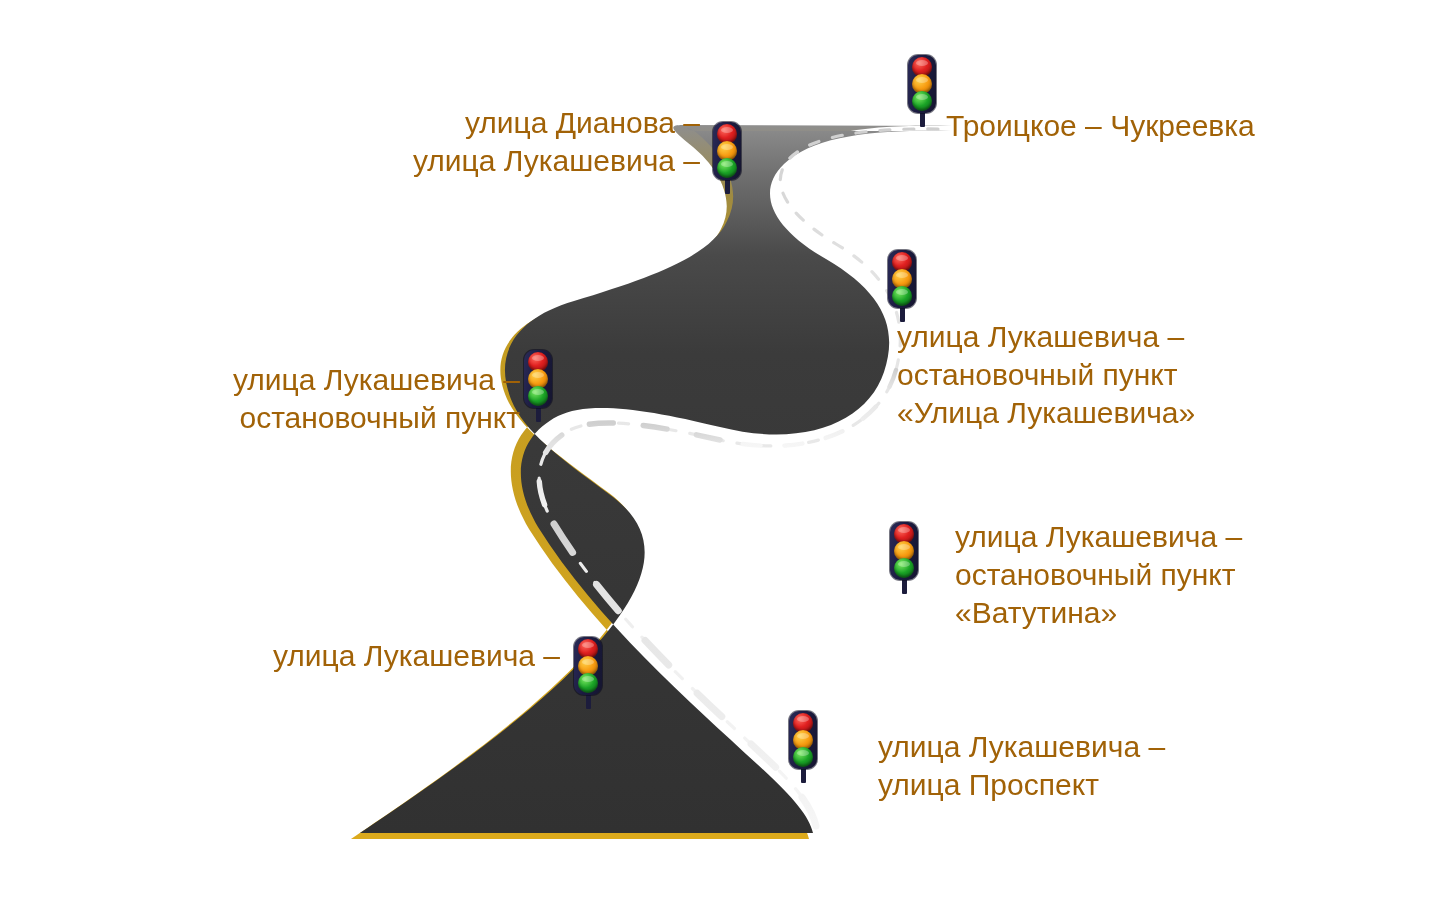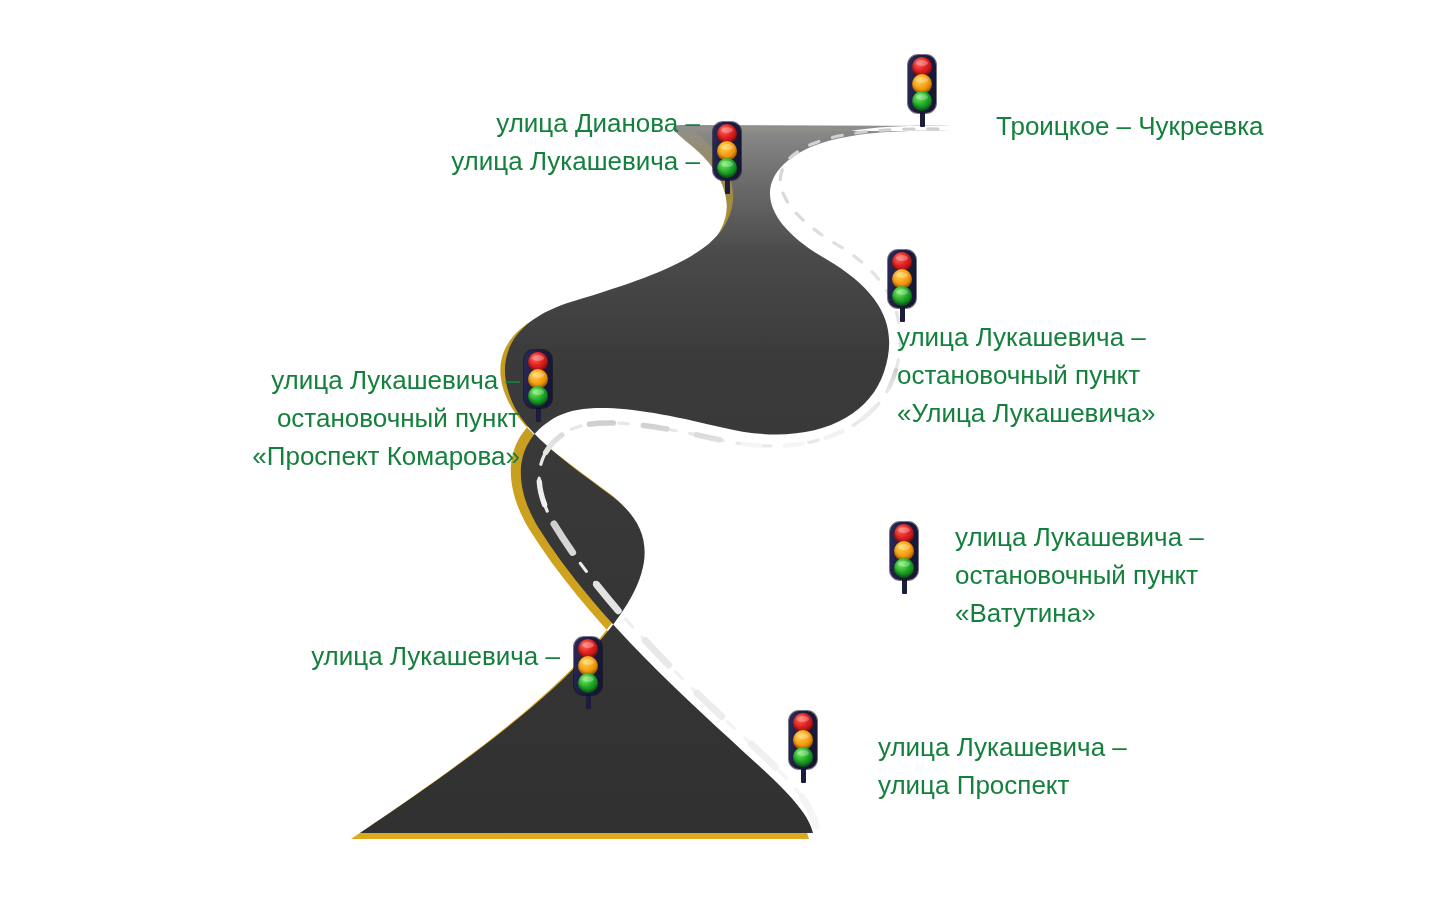--- a/index.html
+++ b/index.html
@@ -12,22 +12,22 @@
     position:relative;
   }
   #stage{position:absolute;left:0;top:0;width:1440px;height:900px;}
 
   
   #road-svg{position:absolute;left:0;top:0;width:1440px;height:900px;}
 
   
   .label{
     position:absolute;
-    color:#15803d;
-    font-size:26px;
+    color:#a16207;
+    font-size:30px;
     line-height:38px;
     white-space:nowrap;
     letter-spacing:0px;
   }
   .label.right{text-align:right;}
   .label.left{text-align:left;}
   .label .ln{display:block;}
 
   
   .tl{position:absolute;width:28px;height:72px;}
@@ -322,39 +322,38 @@
           <i></i>
           <span class="gleam"></span>
         </div>
       <div class="lamp green">
           <i></i>
           <span class="gleam"></span>
         </div>
     </div>
   </div>
 
-  <div class="label left" style="left:996px;top:107px;">
+  <div class="label left" style="left:946px;top:107px;">
     <span class="ln">Троицкое – Чукреевка</span>
   </div>
 
   <div class="label right" style="left:300px;top:104px;width:400px;">
     <span class="ln">улица Дианова –</span>
     <span class="ln">улица Лукашевича –</span>
   </div>
 
   <div class="label left" style="left:897px;top:318px;width:420px;">
     <span class="ln">улица Лукашевича –</span>
     <span class="ln">остановочный пункт</span>
     <span class="ln">«Улица Лукашевича»</span>
   </div>
 
   <div class="label right" style="left:110px;top:361px;width:410px;">
     <span class="ln">улица Лукашевича –</span>
     <span class="ln">остановочный пункт</span>
-    <span class="ln">«Проспект Комарова»</span>
   </div>
 
   <div class="label left" style="left:955px;top:518px;width:400px;">
     <span class="ln">улица Лукашевича –</span>
     <span class="ln">остановочный пункт</span>
     <span class="ln">«Ватутина»</span>
   </div>
 
   <div class="label right" style="left:160px;top:637px;width:400px;">
     <span class="ln">улица Лукашевича –</span>

